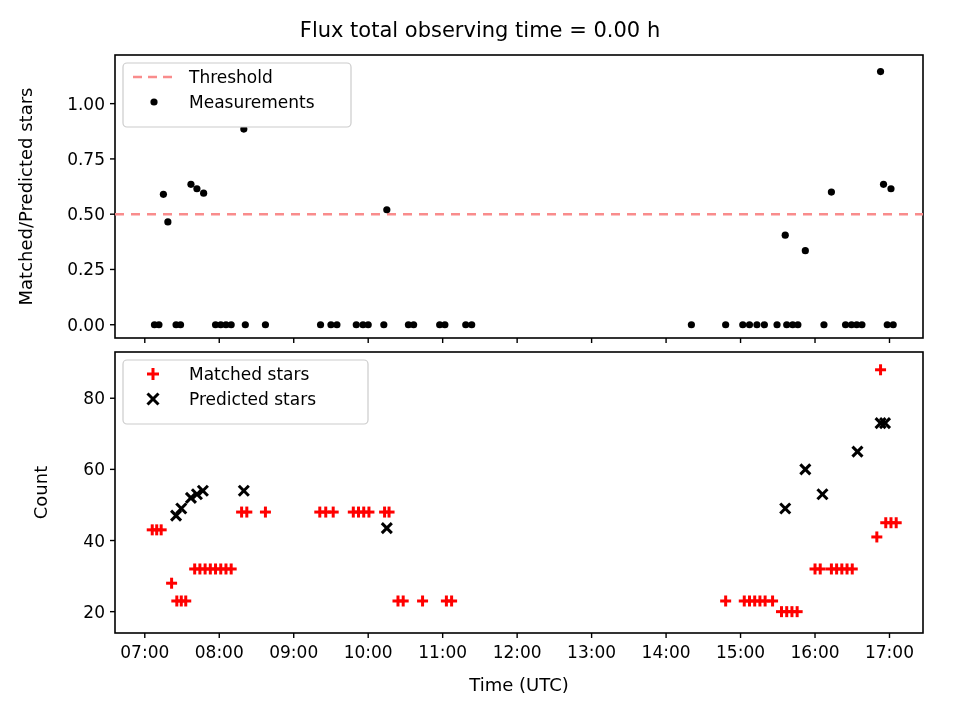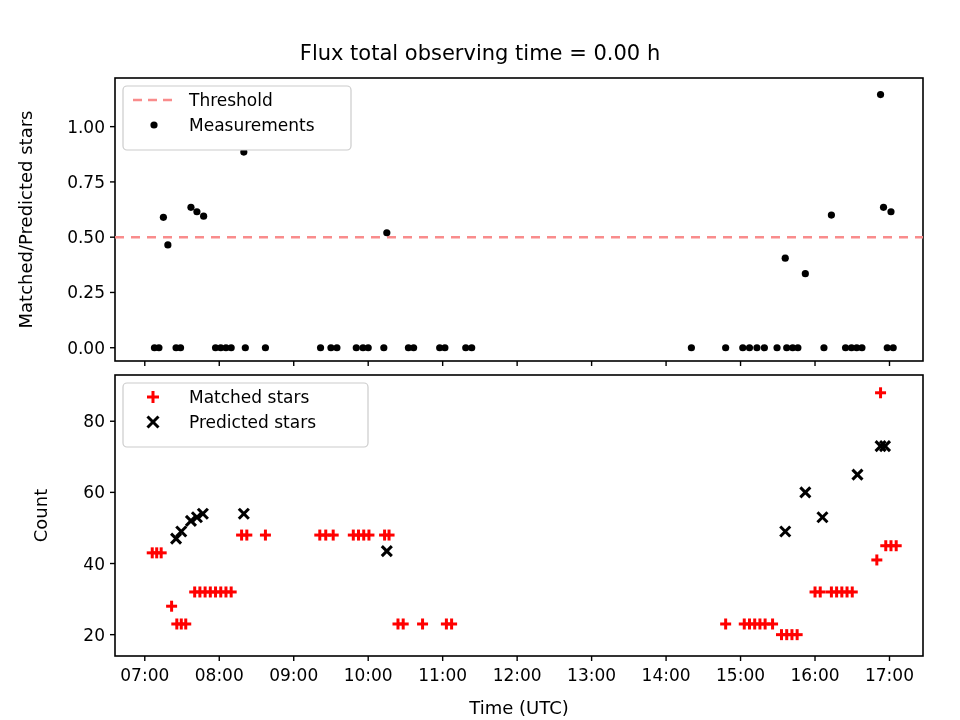--- a/index.html
+++ b/index.html
@@ -1,21 +1,21 @@
 <!DOCTYPE html>
 <html><head>
 <meta charset="utf-8">
 <style>
   html,body{margin:0;padding:0;}
   body{
     width:960px;height:720px;background:#ffffff;
     font-family:"DejaVu Sans", sans-serif;
     overflow:hidden;
   }
-  #figure{position:relative;width:960px;height:508px;margin-top:23px;}
+  #figure{position:relative;width:960px;height:508px;}
   svg{display:block;}
   .axis-line{fill:none;stroke:#000000;stroke-width:1.6;}
   .tick{stroke:#000000;stroke-width:1.4;}
   .ticklabel{font-family:"DejaVu Sans",sans-serif;font-size:17px;fill:#000000;}
   .axlabel{font-family:"DejaVu Sans",sans-serif;font-size:18px;fill:#000000;}
   .title{font-family:"DejaVu Sans",sans-serif;font-size:21px;fill:#000000;}
   .legend-box{fill:#ffffff;stroke:#cccccc;stroke-width:1.2;}
   .legend-label{font-family:"DejaVu Sans",sans-serif;font-size:17px;fill:#000000;}
   .thresh-line{stroke-width:2.6;stroke-dasharray:9 7;fill:none;}
   .meas-dot{stroke:none;}

